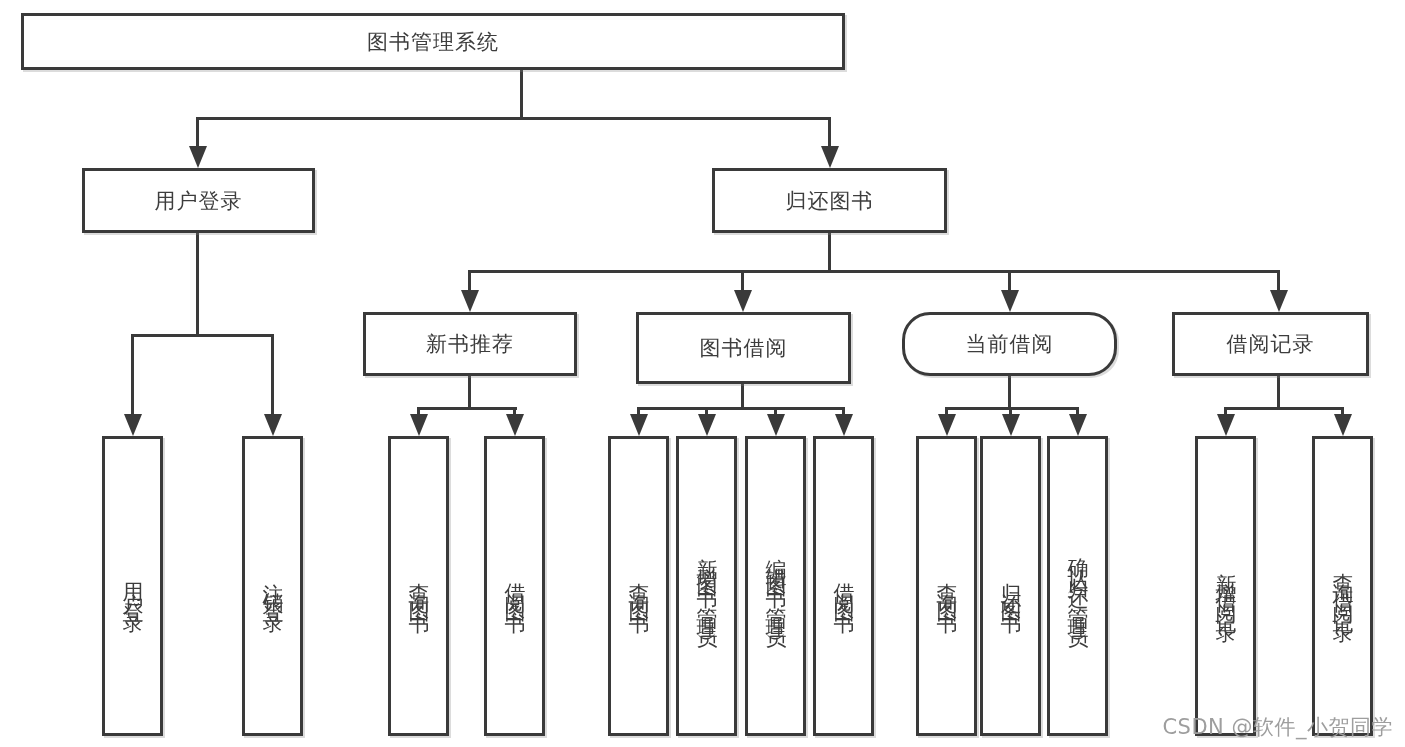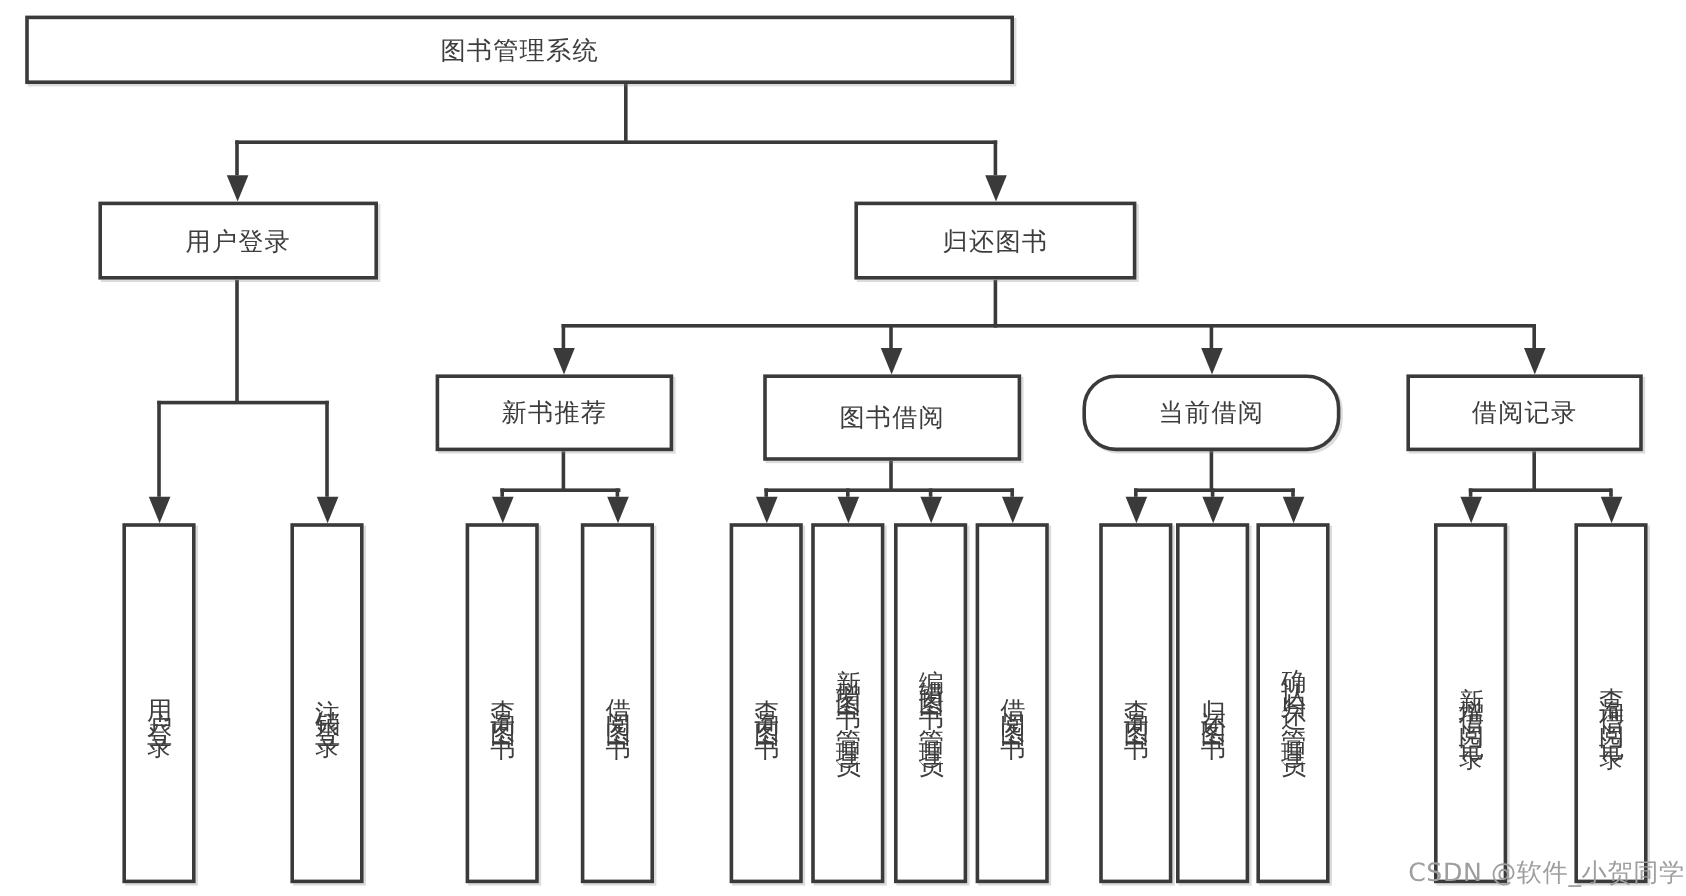--- a/index.html
+++ b/index.html
@@ -41,21 +41,21 @@
     left: -7.5px;
     top: 100%;
     width: 0; height: 0;
     border-left: 9px solid transparent;
     border-right: 9px solid transparent;
     border-top: 22px solid #3a3a3a;
   }
   .watermark {
     position: absolute;
     top: 713px;
-    right: 1px;
+    right: 12px;
     font-size: 21px;
     color: #9e9e9e;
     letter-spacing: 0.5px;
     z-index: 5;
     text-align: center;
   }
 </style>
 </head>
 <body>
 
@@ -65,21 +65,21 @@
     <span>图书管理系统</span>
   </div>
 
   <div class="node" style="left:82px; top:168px; width:233px; height:65px;">
     <span>用户登录</span>
   </div>
   <div class="node" style="left:712px; top:168px; width:235px; height:65px;">
     <span>归还图书</span>
   </div>
 
-  <div class="node" style="left:363px; top:312px; width:198px; height:64px;">
+  <div class="node" style="left:363px; top:312px; width:214px; height:64px;">
     <span>新书推荐</span>
   </div>
   <div class="node" style="left:636px; top:312px; width:215px; height:72px;">
     <span>图书借阅</span>
   </div>
   <div class="node" style="left:902px; top:312px; width:215px; height:64px;border-radius:28px;">
     <span>当前借阅</span>
   </div>
   <div class="node" style="left:1172px; top:312px; width:197px; height:64px;">
     <span>借阅记录</span>

